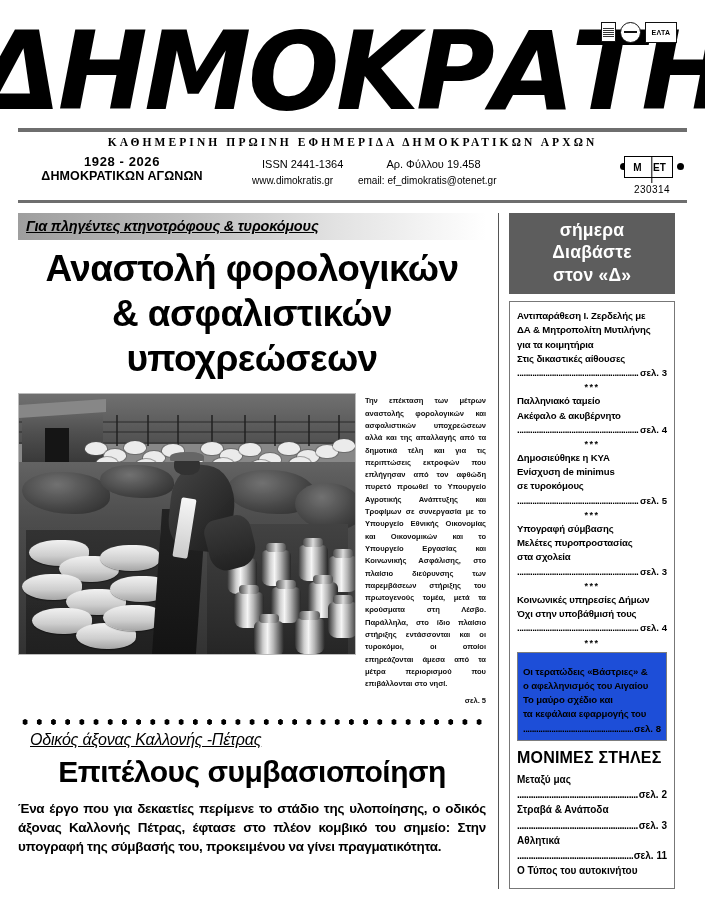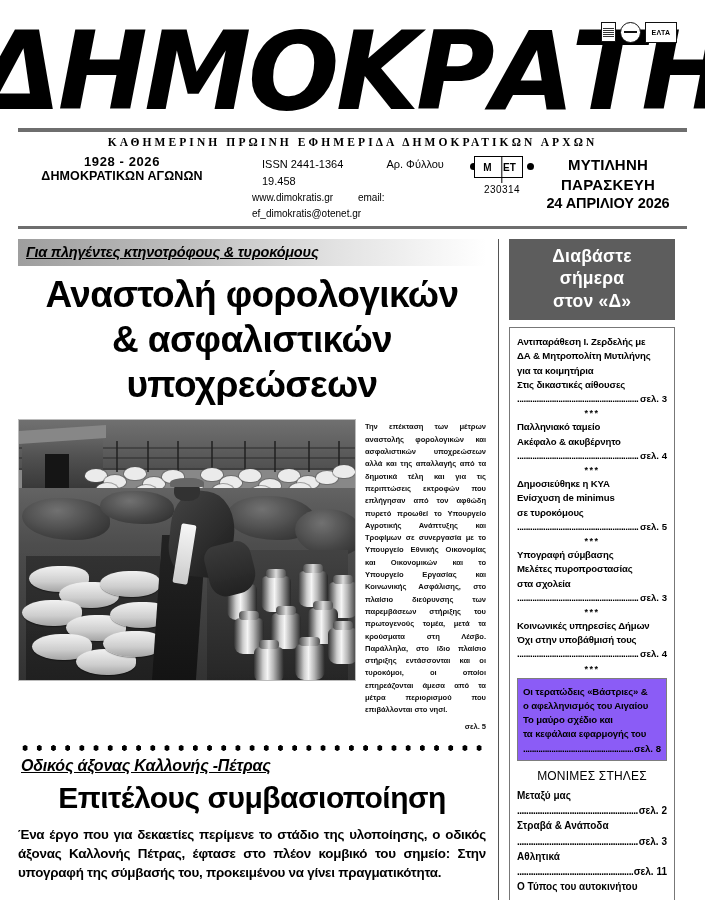--- a/index.html
+++ b/index.html
@@ -438,25 +438,25 @@
     margin: 10px 0 4px;
     height: 10px;
     background-image: radial-gradient(circle, #000 0 2.6px, transparent 2.8px);
     background-size: 14.2px 10px;
     background-position: 0 50%;
     background-repeat: repeat-x;
   }
 
   .kicker2 {
     font-size: 16px;
-    font-weight: bold;
+    font-weight: normal;
     font-style: italic;
     text-decoration: underline;
     letter-spacing: -.2px;
-    margin: 4px 3px 6px;
+    margin: 4px 12px 6px;
   }
   .headline2 {
     font-size: 30px;
     font-weight: bold;
     letter-spacing: -.5px;
     text-align: center;
     margin: 4px 0 10px;
   }
   .lead {
     font-size: 13.4px;
@@ -512,29 +512,29 @@
     padding-left: 1px;
   }
   .stars {
     text-align: center;
     font-size: 9px;
     font-weight: bold;
     letter-spacing: 1.5px;
     margin: 1px 0 2px;
   }
   .idx-hl {
-    background: #8b5cf6;
+    background: #1d4ed8;
     border: 1px solid #7d7d7d;
-    padding: 6px 5px 4px;
+    padding: 12px 5px 4px;
     margin: 4px 0 2px;
   }
   .perm-title {
-    text-align: center;
-    font-size: 12px;
-    font-weight: normal;
+    text-align: left;
+    font-size: 16px;
+    font-weight: bold;
     letter-spacing: .2px;
     margin: 8px 0 6px;
   }
   .perm-item { margin-bottom: 1px; }
   .perm-item .ln {
     display: block;
     font-size: 10px;
     font-weight: bold;
     line-height: 1.45;
   }
@@ -585,25 +585,20 @@
       <div class="met-mark">
         <span class="dot l"></span>
         <span class="dot r"></span>
         <span class="half l">Μ</span>
         <span class="half r">ΕΤ</span>
         <span class="spine"></span>
       </div>
       <div class="met-num">230314</div>
     </div>
 
-    <div class="info-right">
-      <div class="city">ΜΥΤΙΛΗΝΗ</div>
-      <div class="day">ΠΑΡΑΣΚΕΥΗ</div>
-      <div class="date">24 ΑΠΡΙΛΙΟΥ 2026</div>
-    </div>
   </div>
 
   <div class="rule-med"></div>
 
   <div class="content">
 
     <div class="col-main">
 
       <div class="kicker">
         <span>Για πληγέντες κτηνοτρόφους &amp; τυροκόμους</span>
@@ -702,22 +697,22 @@
       <div class="lead">
         <span>Ένα έργο που για δεκαετίες περίμενε το στάδιο της υλοποίησης, ο οδικός άξονας Καλλονής Πέτρας, έφτασε στο πλέον κομβικό του σημείο: Στην υπογραφή της σύμβασής του, προκειμένου να γίνει πραγματικότητα.</span>
         
       </div>
 
     </div>
 
     <div class="col-side">
 
       <div class="side-head">
+        <div>σήμερα</div>
         <div>Διαβάστε</div>
-        <div>σήμερα</div>
         <div>στον «Δ»</div>
       </div>
 
       <div class="side-box">
         <div id="index-list">
             <div class="idx-item">
               <span class="ln">Αντιπαράθεση Ι. Ζερδελής με</span>
               <span class="ln">ΔΑ &amp; Μητροπολίτη Μυτιλήνης</span>
               <span class="ln">για τα κοιμητήρια</span>
               <span class="ln">Στις δικαστικές αίθουσες</span>

